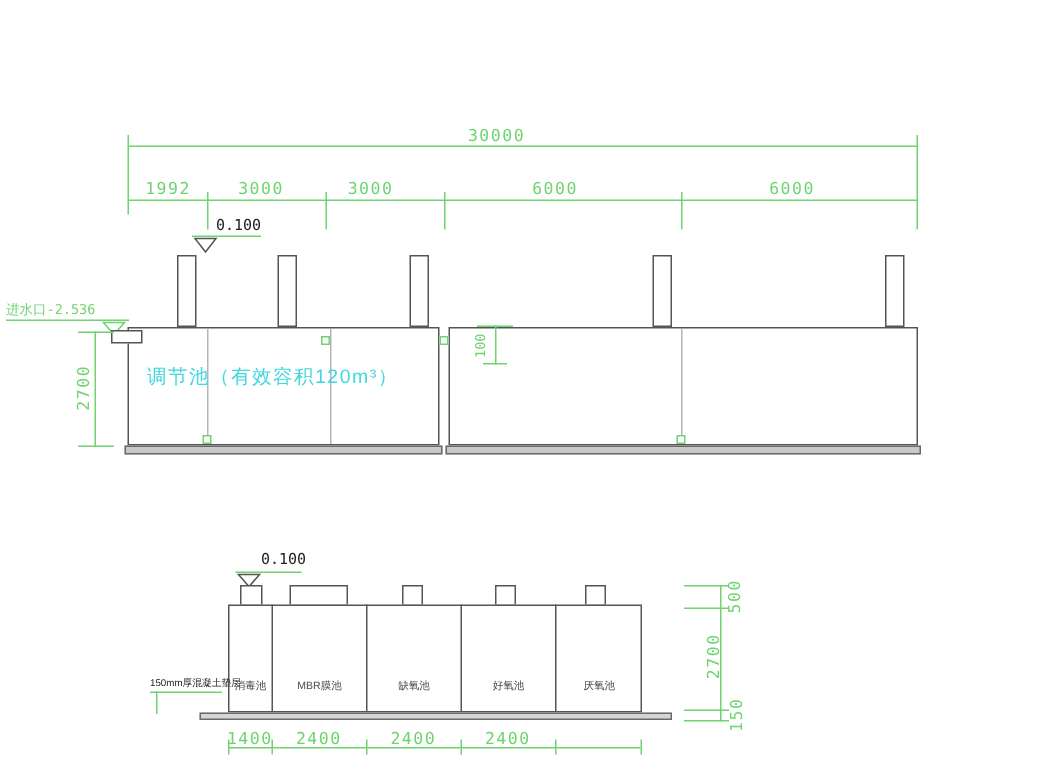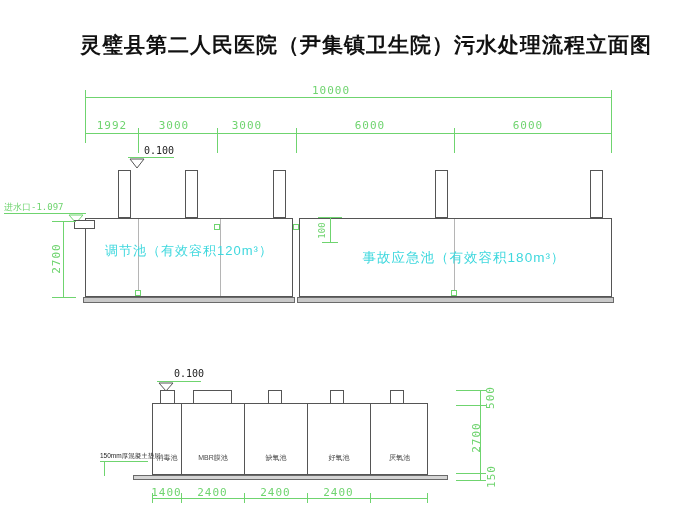--- a/index.html
+++ b/index.html
@@ -26,41 +26,40 @@
   
   .d-rect{position:absolute;border:1.4px solid #555;background:#fff;box-sizing:border-box;}
   .d-rect.thin{border-width:1px;}
   .d-v{position:absolute;width:1px;background:#555;}
   .l-v{position:absolute;width:1px;background:#b5b5b5;}
   .slab{position:absolute;background:#c9c9c9;border:1px solid #6a6a6a;box-sizing:border-box;}
   .gsq{position:absolute;width:6px;height:6px;border:1px solid #6fd46f;background:#fff;box-sizing:border-box;}
   .elevtxt{position:absolute;color:#222;font-family:"DejaVu Sans Mono","Liberation Mono",monospace;
     font-size:10px;line-height:10px;white-space:nowrap;}
   .cyan{
-    position:absolute;color:#3fd8de;font-size:13px;line-height:15px;text-align:center;
+    position:absolute;color:#3fd8de;font-size:13px;line-height:15px;
     letter-spacing:1px;white-space:nowrap;
   }
   .comp{
     position:absolute;top:454px;color:#4a4a4a;font-size:7px;line-height:8px;
     text-align:center;white-space:nowrap;
   }
   .note{position:absolute;color:#222;font-size:6.5px;line-height:7px;white-space:nowrap;}
   svg{display:block;}
 </style>
 </head>
 <body>
 
 <div id="canvas">
 
-  <div class="title">灵璧县第二人民医院（尹集镇卫生院）污水处理流程立面图</div>
 
   <div class="g-h" style="left:85px;top:97px;width:527px;"></div>
   <div class="g-v" style="left:85px;top:90px;height:53px;"></div>
   <div class="g-v" style="left:611px;top:90px;height:63px;"></div>
-  <div class="dimtxt" style="left:305px;top:85px;width:52px;">10000</div>
+  <div class="dimtxt" style="left:305px;top:85px;width:52px;">30000</div>
 
   <div class="g-h" style="left:85px;top:133px;width:527px;"></div>
   <div class="g-v" style="left:138px;top:128px;height:25px;"></div>
   <div class="g-v" style="left:217px;top:128px;height:25px;"></div>
   <div class="g-v" style="left:296px;top:128px;height:25px;"></div>
   <div class="g-v" style="left:454px;top:128px;height:25px;"></div>
   <div class="dimtxt" style="left:88px;top:120px;width:48px;">1992</div>
   <div class="dimtxt" style="left:150px;top:120px;width:48px;">3000</div>
   <div class="dimtxt" style="left:223px;top:120px;width:48px;">3000</div>
   <div class="dimtxt" style="left:346px;top:120px;width:48px;">6000</div>
@@ -91,36 +90,35 @@
   <div class="gsq" style="left:135px;top:290px;"></div>
   <div class="gsq" style="left:214px;top:224px;"></div>
   <div class="gsq" style="left:293px;top:224px;"></div>
   <div class="gsq" style="left:451px;top:290px;"></div>
 
   <div class="g-v" style="left:330px;top:217px;height:26px;"></div>
   <div class="g-h" style="left:318px;top:217px;width:24px;"></div>
   <div class="g-h" style="left:322px;top:242px;width:16px;"></div>
   <div class="dimtxt small rot" style="left:309px;top:226px;width:26px;">100</div>
 
-  <div class="dimtxt small" style="left:4px;top:203px;width:60px;text-align:left;">进水口-1.097</div>
+  <div class="dimtxt small" style="left:4px;top:203px;width:60px;text-align:left;">进水口-2.536</div>
   <div class="g-h" style="left:4px;top:213px;width:82px;"></div>
   <span class="abs" style="left:68px;top:214px;">
     <svg width="16" height="10">
         <path d="M1 1 L15 1 L8 9 Z" fill="#fff" stroke="#6fd46f" stroke-width="1"></path>
       </svg>
   </span>
   <div class="d-rect thin" style="left:74px;top:220px;width:21px;height:9px;"></div>
 
   <div class="g-v" style="left:63px;top:221px;height:77px;"></div>
   <div class="g-h" style="left:52px;top:221px;width:24px;"></div>
   <div class="g-h" style="left:52px;top:297px;width:24px;"></div>
   <div class="dimtxt rot" style="left:40px;top:253px;width:32px;">2700</div>
 
   <div class="cyan" style="left:98px;top:243px;width:182px;">调节池（有效容积120m³）</div>
-  <div class="cyan" style="left:332px;top:250px;width:264px;font-size:13.5px;">事故应急池（有效容积180m³）</div>
 
   <div class="elevtxt" style="left:174px;top:369px;">0.100</div>
   <div class="g-h" style="left:157px;top:381px;width:44px;"></div>
   <span class="abs" style="left:158px;top:382px;">
     <svg width="16" height="10">
         <path d="M1 1 L15 1 L8 9 Z" fill="#fff" stroke="#555" stroke-width="1"></path>
       </svg>
   </span>
 
   <div class="d-rect thin" style="left:160px;top:390px;width:15px;height:14px;"></div>

